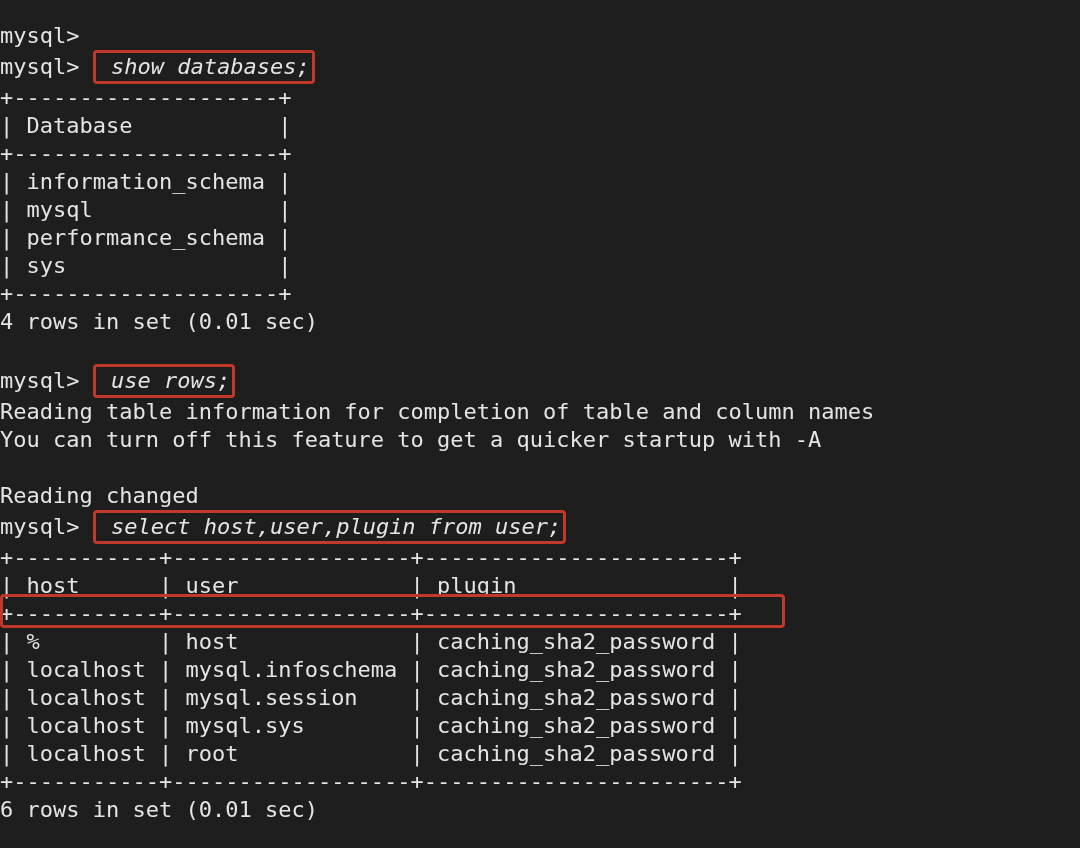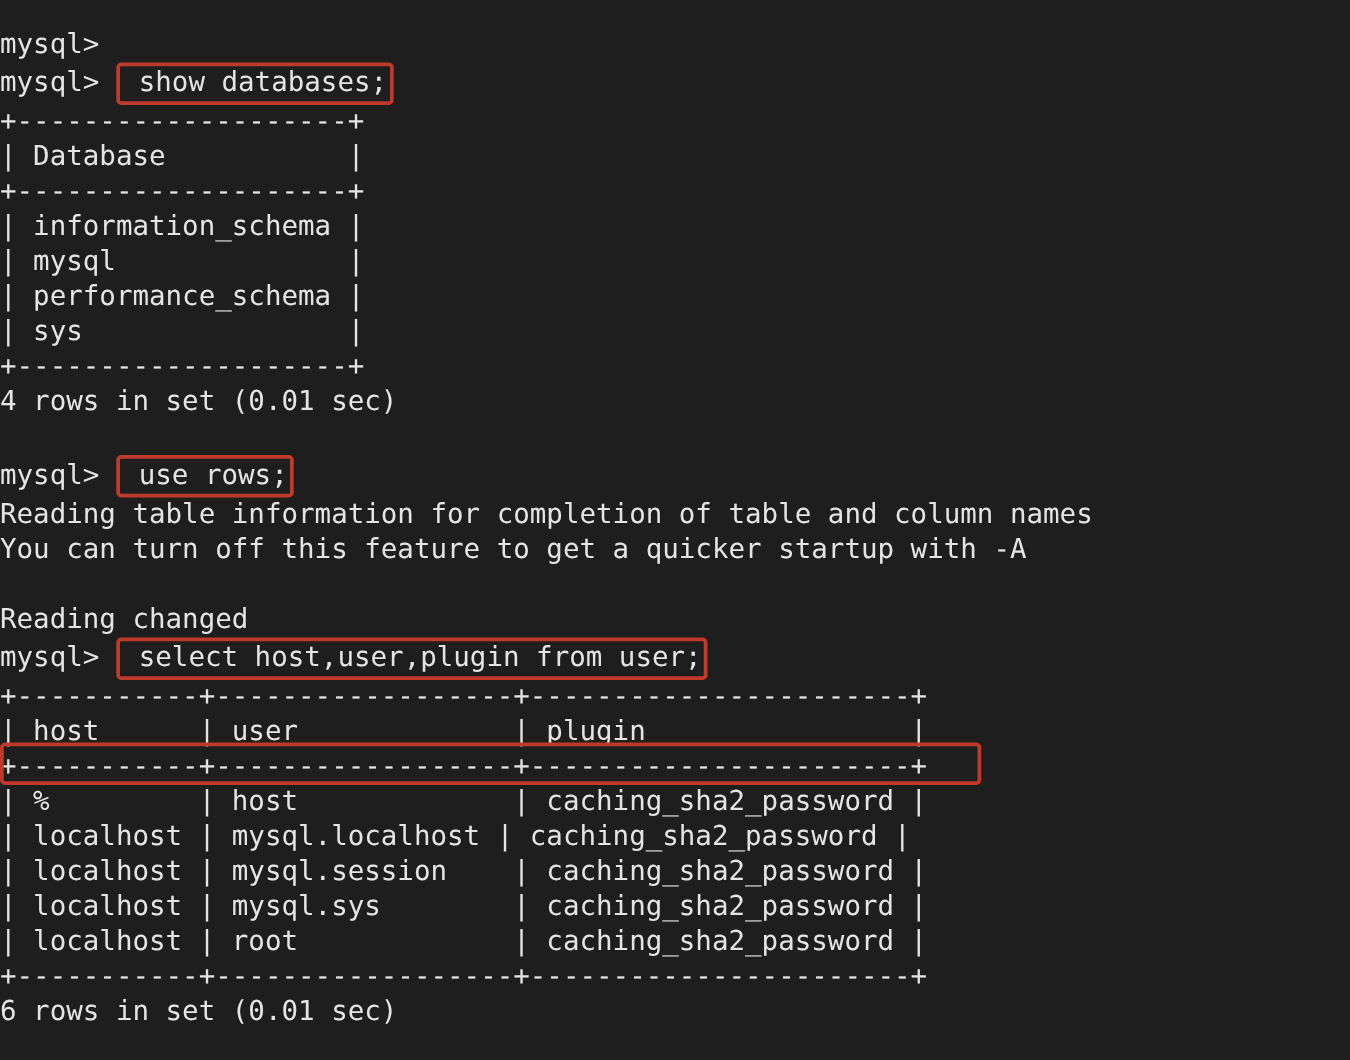--- a/index.html
+++ b/index.html
@@ -15,20 +15,21 @@
     color:#e4e4e4;
     white-space:pre;
     padding:0;
     letter-spacing:0;
   }
   .hl{
     border:3px solid #c0392b;
     border-radius:4px;
     padding:0 2px;
     display:inline-block;
+    font-style:italic;
   }
   .hl-block{
     border:3px solid #c0392b;
     border-radius:4px;
     position:absolute;
     pointer-events:none;
     box-sizing:border-box;
   }
   .wrap{position:relative;}
 </style>
@@ -51,21 +52,21 @@
 <span>mysql&gt;</span><span> </span><span class="hl"><span> use rows;</span></span>
 <span>Reading table information for completion of table and column names</span>
 <span>You can turn off this feature to get a quicker startup with -A</span>
 <span></span>
 <span>Reading changed</span>
 <span>mysql&gt;</span><span> </span><span class="hl"><span> select host,user,plugin from user;</span></span>
 <span>+-----------+------------------+-----------------------+</span>
 <span>| host      | user             | plugin                |</span>
 <span>+-----------+------------------+-----------------------+</span>
 <span>| %         | host             | caching_sha2_password |</span>
-<span>| localhost | mysql.localhost | caching_sha2_password |</span>
+<span>| localhost | mysql.infoschema | caching_sha2_password |</span>
 <span>| localhost | mysql.session    | caching_sha2_password |</span>
 <span>| localhost | mysql.sys        | caching_sha2_password |</span>
 <span>| localhost | root             | caching_sha2_password |</span>
 <span>+-----------+------------------+-----------------------+</span>
 <span>6 rows in set (0.01 sec)</span>
 <span></span>
 
 </pre>
 
 <div class="hl-block" style="left:0px; top:572px; width:785px; height:34px;"></div>

